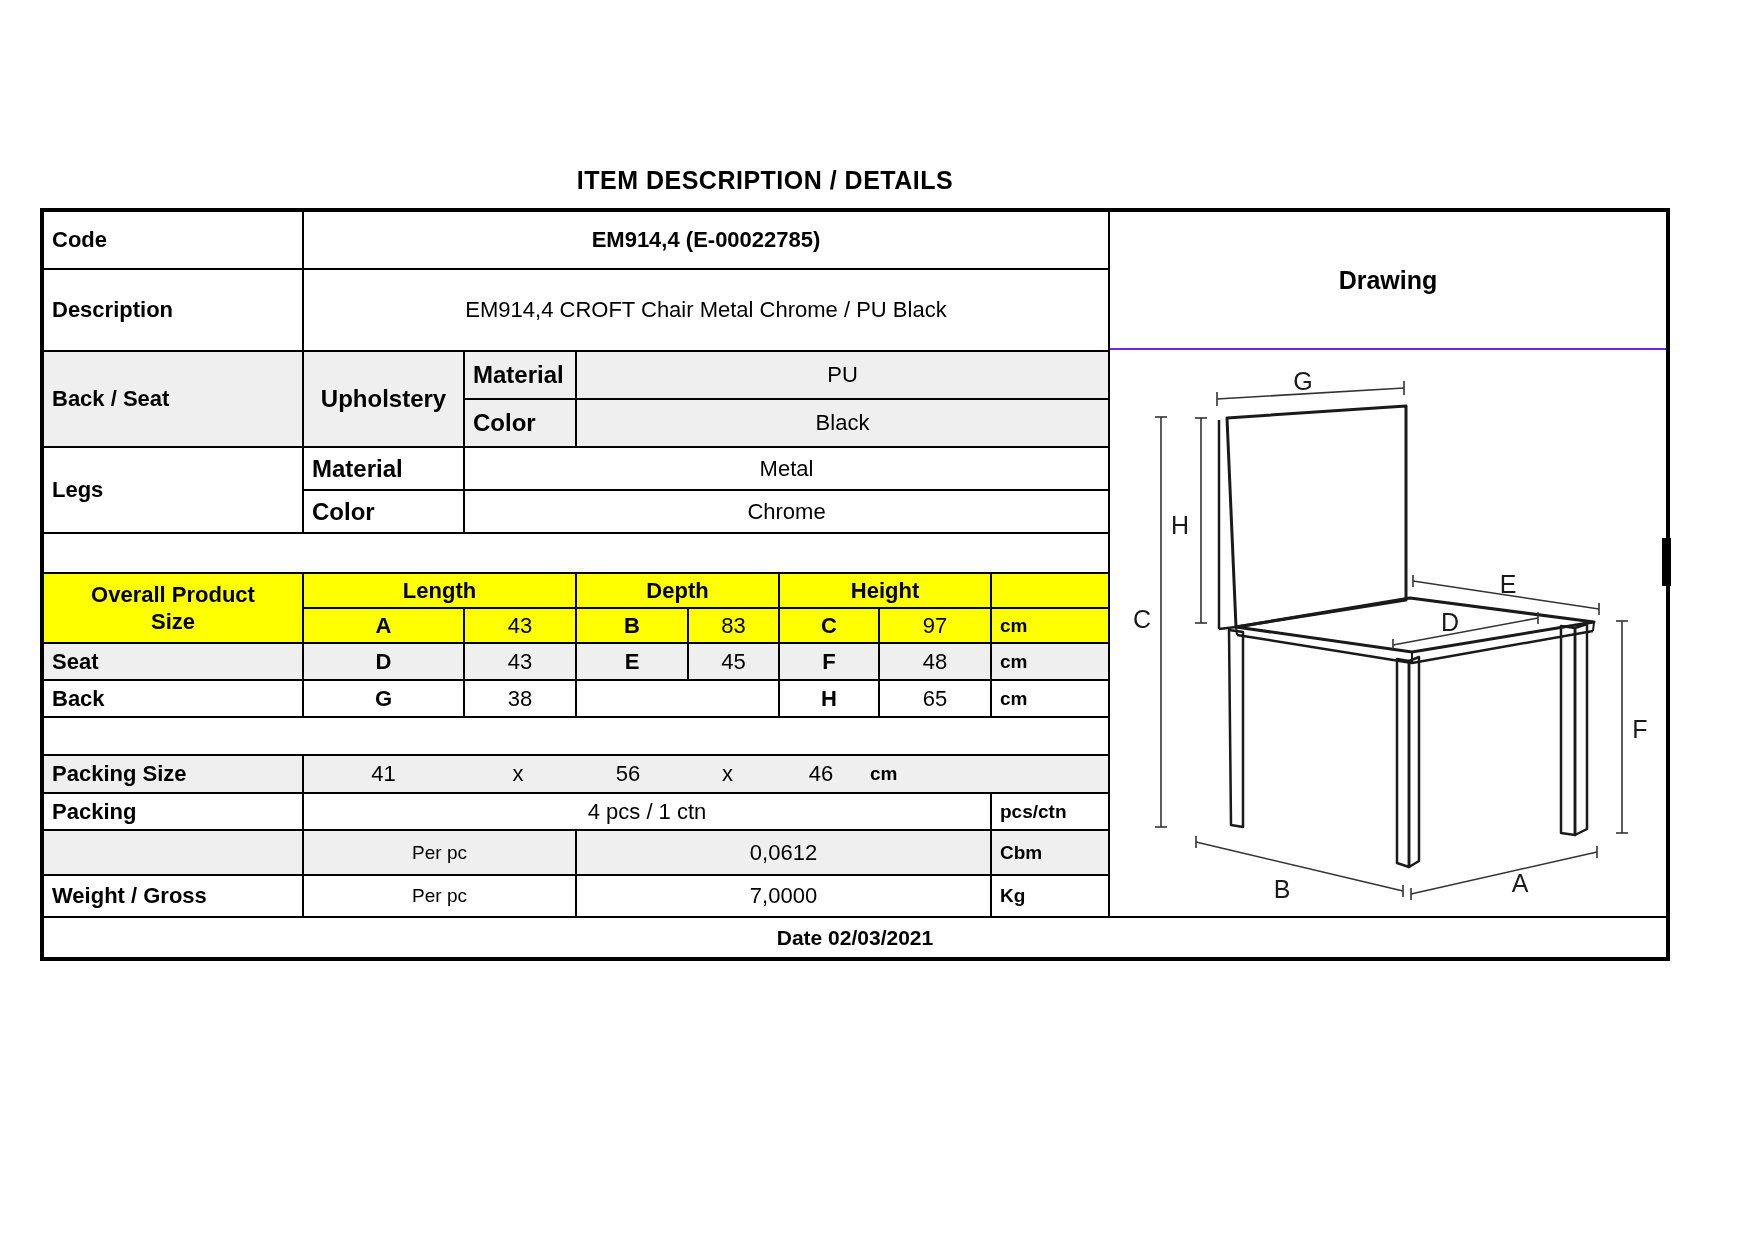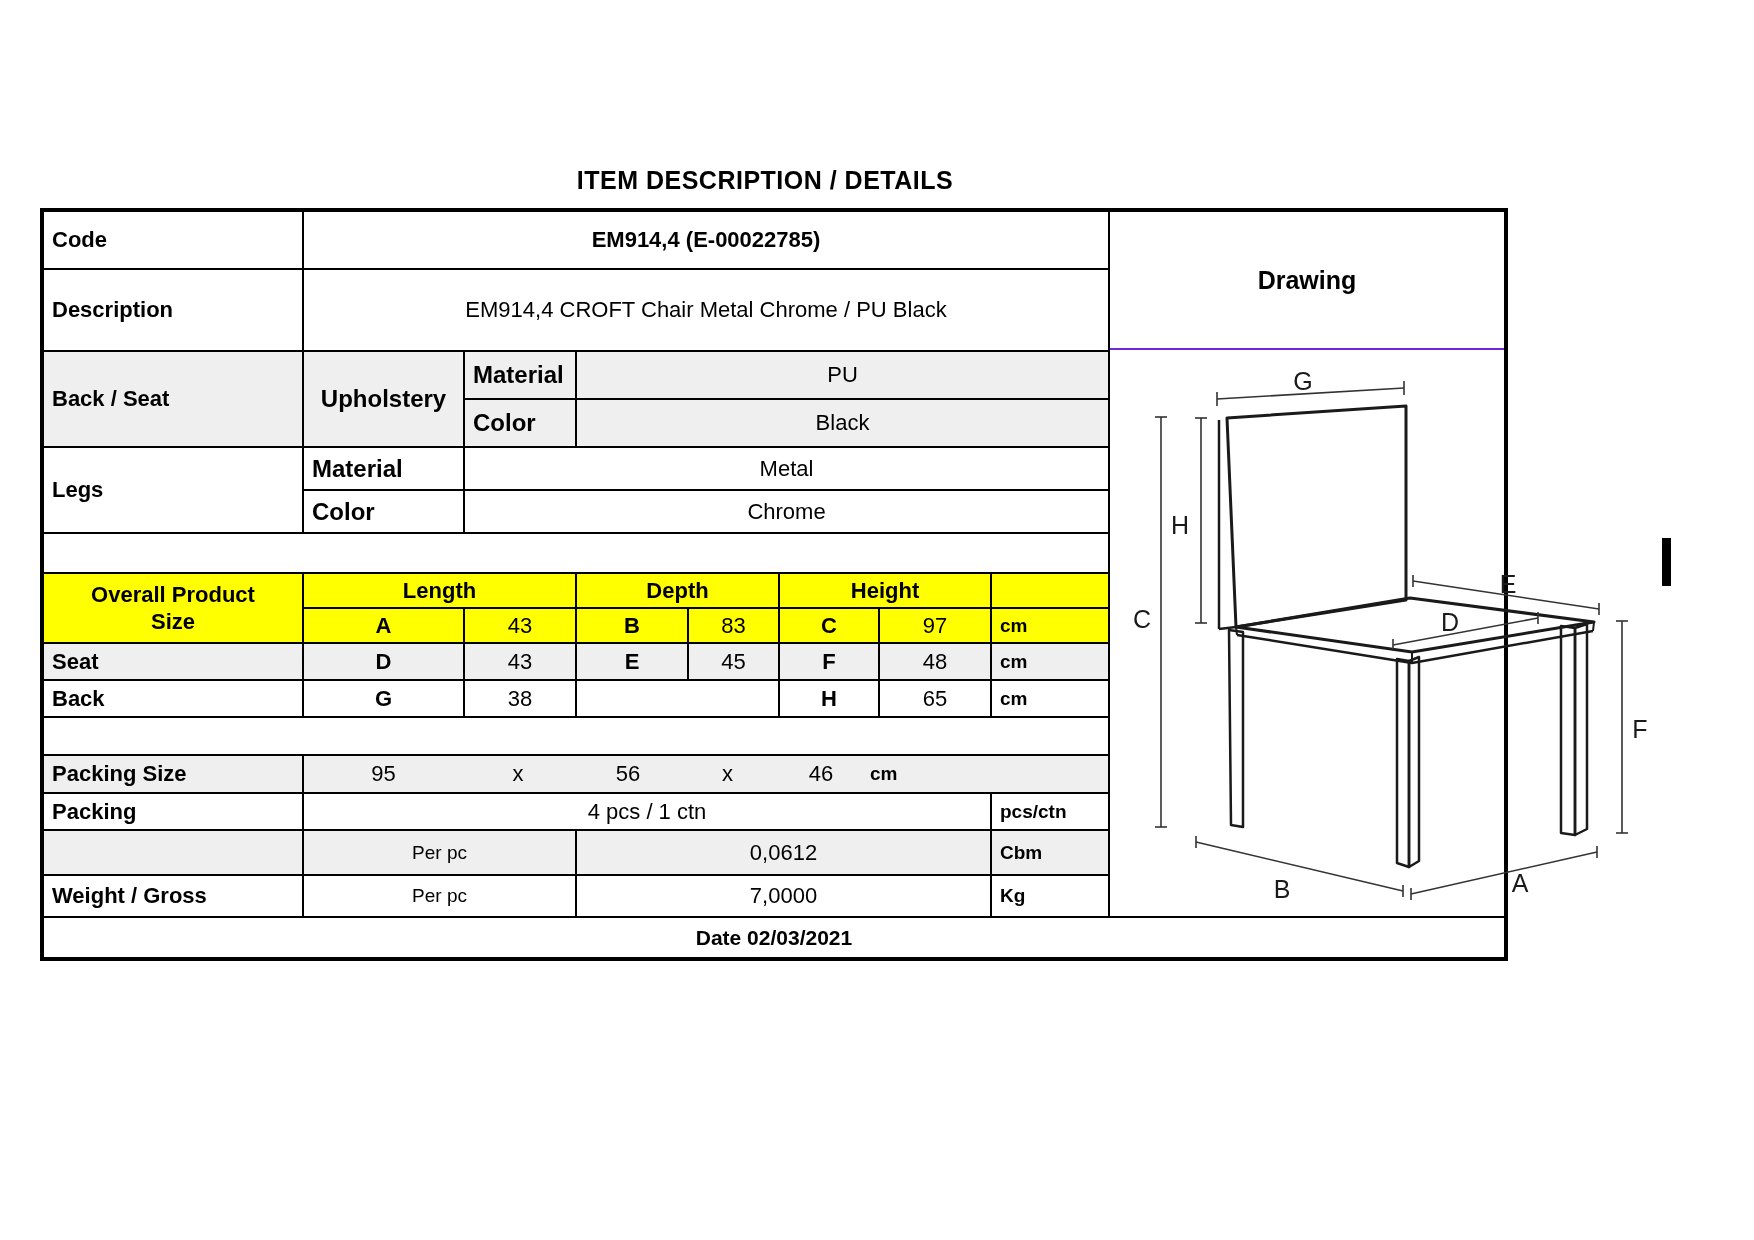--- a/index.html
+++ b/index.html
@@ -3,21 +3,21 @@
 <meta charset="utf-8">
 <style>
   * { margin:0; padding:0; box-sizing:border-box; }
   html,body { width:1754px; height:1240px; background:#ffffff;
     font-family:"Liberation Sans", sans-serif; color:#000; }
   #sheet { position:relative; width:1754px; height:1240px; background:#fff; overflow:hidden; }
 
   .page-title { position:absolute; left:0; top:146px; width:1530px; text-align:center;
     font-size:25px; font-weight:bold; letter-spacing:.5px;margin-top:20px; }
 
-  .sheet-table { position:absolute; left:40px; top:208px; width:1468px;
+  .sheet-table { position:absolute; left:40px; top:208px; width:1630px;
     border:4px solid #000; background:#fff; }
   .main { display:flex; }
 
   
   .datagrid { width:1066px; display:grid; background:#000; gap:2px;
     grid-template-columns:258px 159px 110px 110px 89px 98px 110px 116px;
     grid-template-rows:56px 80px 46px 46px 41px 41px 38px 33px 33px 35px 35px 36px 36px 35px 43px 40px; }
   .c { background:#fff; display:flex; align-items:center; justify-content:center;
     font-size:22px; overflow:hidden; }
   .c.left { justify-content:flex-start; padding-left:8px; }
@@ -109,21 +109,21 @@
         <div class="c" style="grid-area:11/4/12/6"></div>
         <div class="c bold" style="grid-area:11/6/12/7">H</div>
         <div class="c" style="grid-area:11/7/12/8">65</div>
         <div class="c left bold fs19" style="grid-area:11/8/12/9">cm</div>
 
         <div class="c" style="grid-area:12/1/13/9"></div>
 
         <div class="c left bold gray" style="grid-area:13/1/14/2">Packing Size</div>
         <div class="c gray" style="grid-area:13/2/14/9">
           <div class="packline">
-            <span>95</span>
+            <span>41</span>
             <span>x</span>
             <span>56</span>
             <span>x</span>
             <span>46</span>
             <span class="unit" style="text-align:left">cm</span>
           </div>
         </div>
 
         <div class="c left bold" style="grid-area:14/1/15/2">Packing</div>
         <div class="c" style="grid-area:14/2/15/8">4 pcs / 1 ctn</div>

